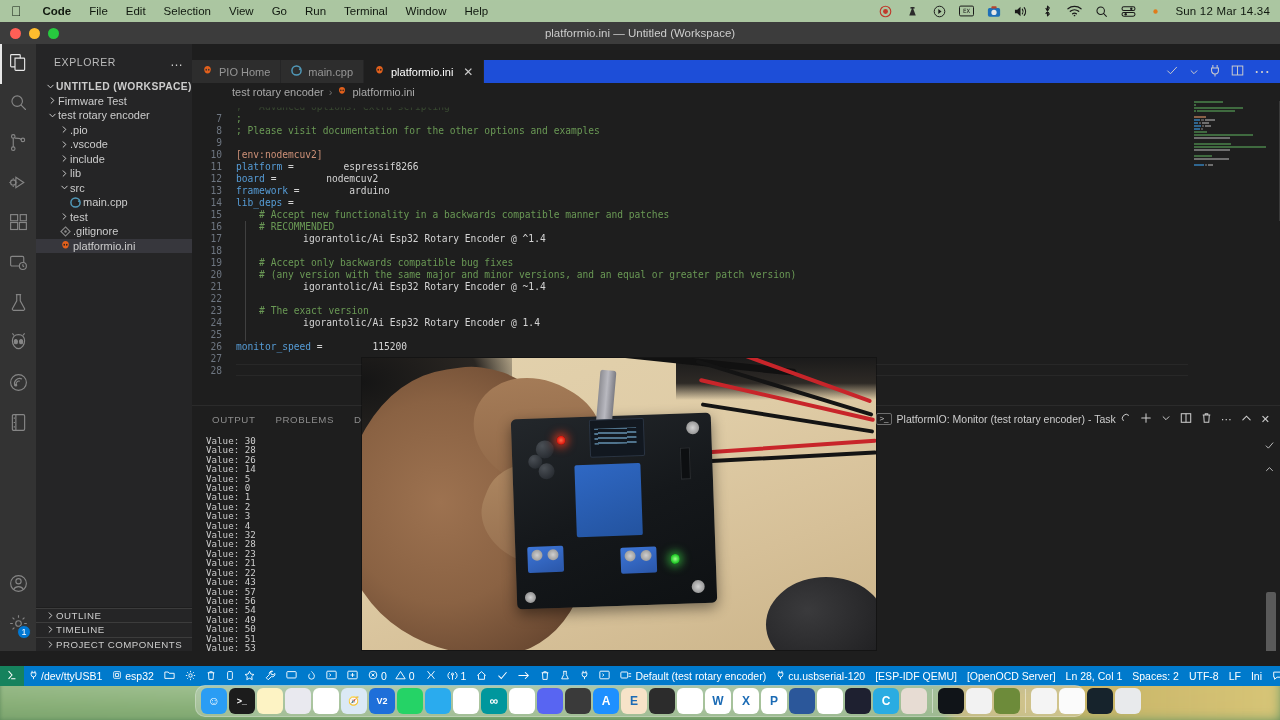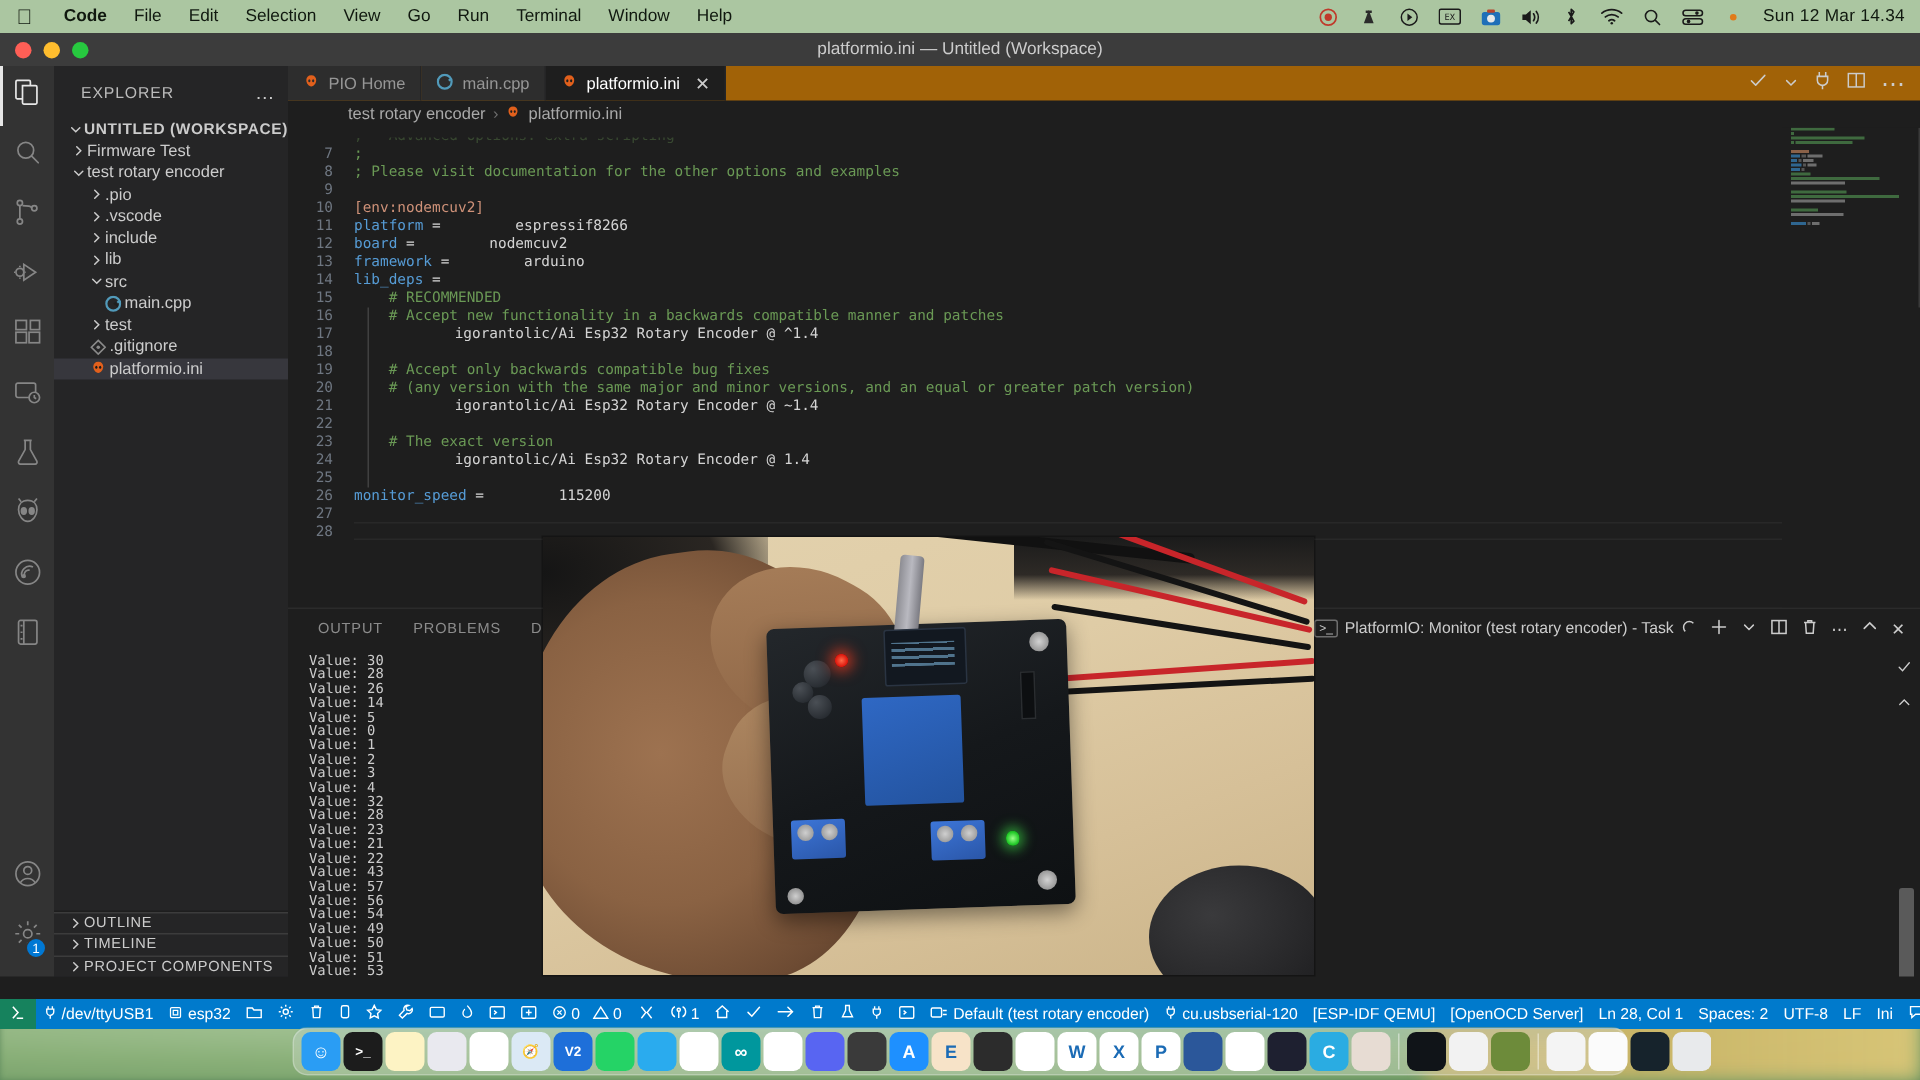--- a/index.html
+++ b/index.html
@@ -111,21 +111,21 @@
   .indent3 { padding-left: 32px; }
   .sb-bottom { border-top: 1px solid #1e1e1e; }
   .sb-sect {
     height: 14.5px; display:flex; align-items:center; padding-left:8px;
     font-size: 9.7px; font-weight:normal; letter-spacing:.5px; color:#cccccc;
     background:#252526; border-top:1px solid #3c3c3c;
   }
 
   
   .editor-col { flex:1; display:flex; flex-direction:column; min-width:0; background:#1e1e1e; }
-  .tabsbar { height: 23px; background:#a16207; display:flex; align-items:stretch; flex:0 0 23px; }
+  .tabsbar { height: 23px; background:#1d4ed8; display:flex; align-items:stretch; flex:0 0 23px;margin-top:16px; }
   .tab {
     display:flex; align-items:center; gap:6px; padding: 0 10px;
     font-size: 11px; color:#969696; background:#2d2d2d;
     border-right:1px solid #252526; white-space:nowrap; min-width: 0;
   }
   .tab.active { background:#1e1e1e; color:#ffffff; }
   .tab .close { margin-left:4px; font-size:12px; color:#cccccc; line-height:1; }
   .tabs-actions { margin-left:auto; display:flex; align-items:center; gap:10px; padding:0 10px; color:#cccccc; }
 
   .breadcrumb {
@@ -682,22 +682,22 @@
           <div class="code-lines" id="codelines">
               <div class="cl" style="opacity: 0.35; clip-path: inset(55% 0px 0px);"><span class="c-comment">;   Advanced options: extra scripting</span></div>
               <div class="cl"><span class="c-comment">;</span></div>
               <div class="cl"><span class="c-comment">; Please visit documentation for the other options and examples</span></div>
               <div class="cl">&nbsp;</div>
               <div class="cl"><span class="c-section">[env:nodemcuv2]</span></div>
               <div class="cl"><span class="c-key">platform</span><span class="c-op"> = </span><span class="c-val">espressif8266</span></div>
               <div class="cl"><span class="c-key">board</span><span class="c-op"> = </span><span class="c-val">nodemcuv2</span></div>
               <div class="cl"><span class="c-key">framework</span><span class="c-op"> = </span><span class="c-val">arduino</span></div>
               <div class="cl"><span class="c-key">lib_deps</span><span class="c-op"> =</span></div>
+              <div class="cl"><span class="c-comment">    # Accept new functionality in a backwards compatible manner and patches</span></div>
               <div class="cl"><span class="c-comment">    # RECOMMENDED</span></div>
-              <div class="cl"><span class="c-comment">    # Accept new functionality in a backwards compatible manner and patches</span></div>
               <div class="cl"><span class="c-val">    igorantolic/Ai Esp32 Rotary Encoder @ ^1.4</span></div>
               <div class="cl">&nbsp;</div>
               <div class="cl"><span class="c-comment">    # Accept only backwards compatible bug fixes</span></div>
               <div class="cl"><span class="c-comment">    # (any version with the same major and minor versions, and an equal or greater patch version)</span></div>
               <div class="cl"><span class="c-val">    igorantolic/Ai Esp32 Rotary Encoder @ ~1.4</span></div>
               <div class="cl">&nbsp;</div>
               <div class="cl"><span class="c-comment">    # The exact version</span></div>
               <div class="cl"><span class="c-val">    igorantolic/Ai Esp32 Rotary Encoder @ 1.4</span></div>
               <div class="cl">&nbsp;</div>
               <div class="cl"><span class="c-key">monitor_speed</span><span class="c-op"> = </span><span class="c-val">115200</span></div>

